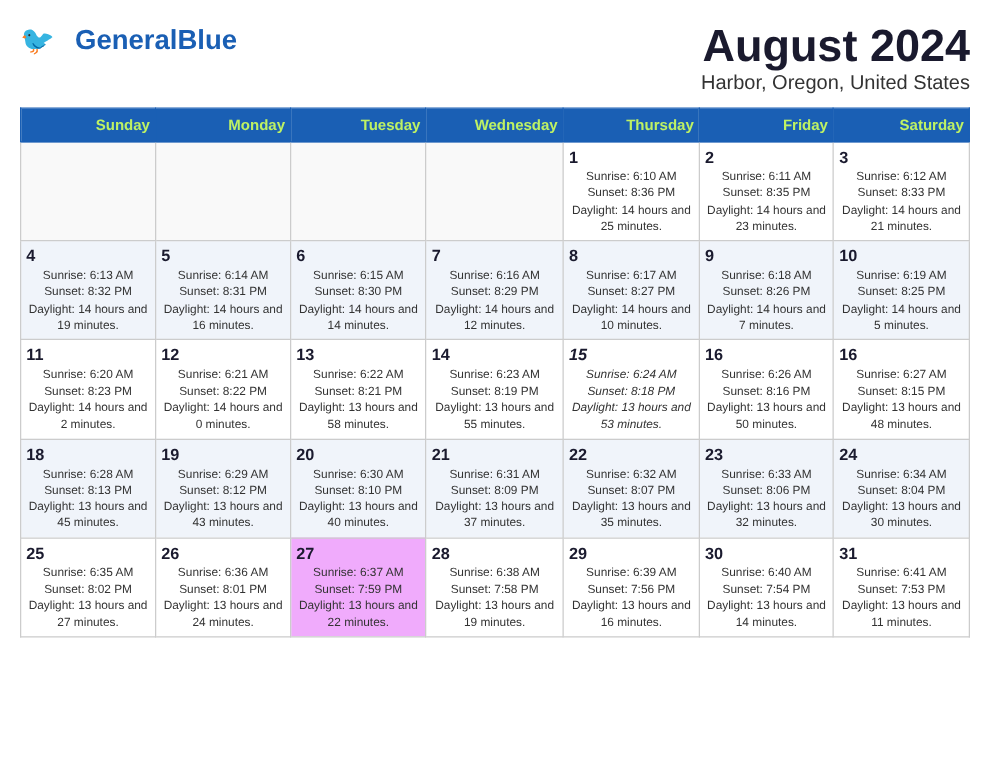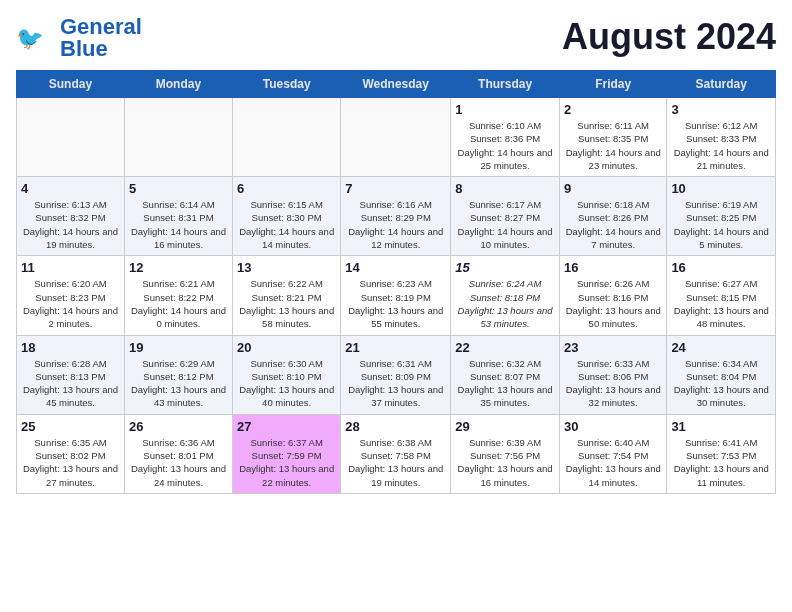--- a/index.html
+++ b/index.html
@@ -11,21 +11,21 @@
       padding: 16px;
     }
     .header {
       display: flex;
       justify-content: space-between;
       align-items: flex-start;
       margin-bottom: 10px;
     }
     .logo {
       display: flex;
-      flex-direction: column;
+      flex-direction: row;
       align-items: flex-start;
     }
     .logo-text {
       font-size: 22px;
       font-weight: bold;
       color: #1a1a2e;
       line-height: 1;
     }
     .logo-text span { color: #1a5fb4; }
     .logo-wrapper {
@@ -49,25 +49,25 @@
       font-size: 16px;
       color: #333;
     }
     .calendar-table {
       width: 100%;
       border-collapse: collapse;
       border: 1px solid #ccc;
     }
     .calendar-table th {
       background-color: #1a5fb4;
-      color: #e5e5e5;
+      color: #bef264;
       font-size: 12px;
       font-weight: bold;
       padding: 6px 4px;
-      text-align: center;
+      text-align: right;
       border: 1px solid #1a5fb4;
     }
     .calendar-table td {
       border: 1px solid #ccc;
       vertical-align: top;
       padding: 4px;
       width: 113px;
       min-height: 80px;
       font-size: 10px;
       color: #222;
@@ -97,20 +97,21 @@
     <svg class="logo-bird-svg" viewBox="0 0 50 40">
       <text y="30" font-size="28" fill="#1a5fb4">🐦</text>
     </svg>
     <div class="logo">
       <div class="logo-text"><span>General</span></div>
       <div class="logo-text"><span>Blue</span></div>
     </div>
   </div>
   <div class="title-block">
     <div class="month-title">August 2024</div>
+    <div class="location-title">Harbor, Oregon, United States</div>
   </div>
 </div>
 
 <table class="calendar-table">
   <thead>
     <tr>
       <th>Sunday</th>
       <th>Monday</th>
       <th>Tuesday</th>
       <th>Wednesday</th>

